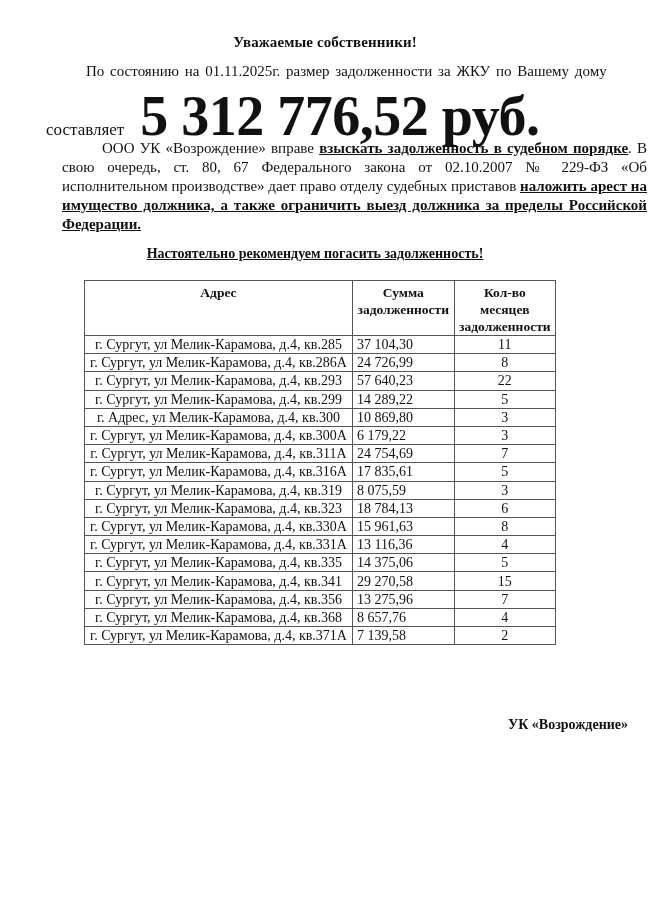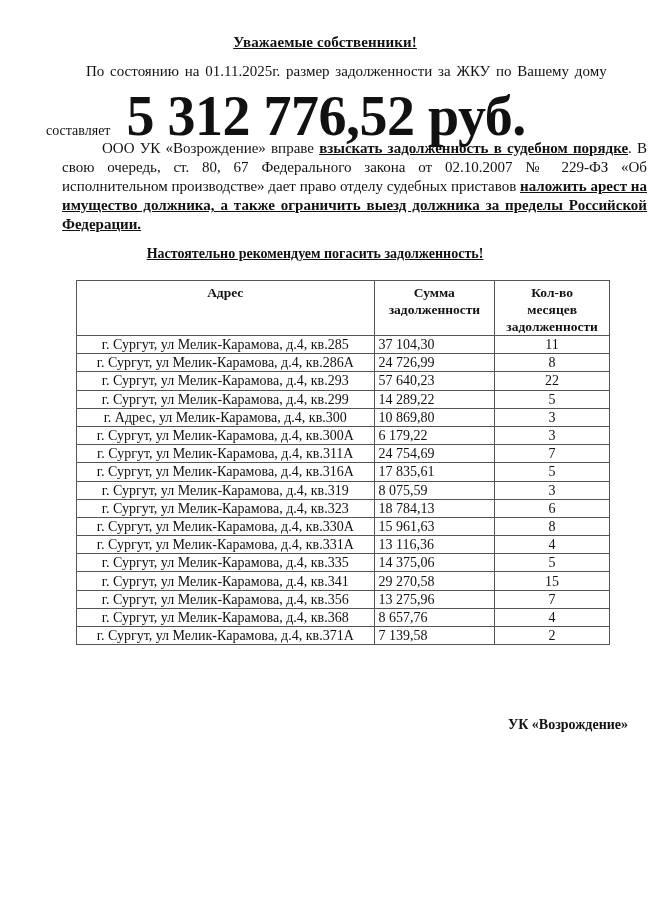--- a/index.html
+++ b/index.html
@@ -2,46 +2,46 @@
 <html><head>
 <meta charset="utf-8">
 <style>
   html, body { margin: 0; padding: 0; background: #ffffff; }
   body {
     width: 650px; height: 920px; position: relative; overflow: hidden;
     font-family: "Liberation Serif", "DejaVu Serif", serif; color: #111;
   }
   .title {
     position: absolute; top: 34px; left: 0; width: 650px; text-align: center;
-    font-weight: bold; font-size: 15px; letter-spacing: 0.1px; text-decoration: underline;
+    font-weight: bold; font-size: 15px; letter-spacing: 0.1px;
   }
   .p1 {
     position: absolute; top: 63px; left: 86px; width: 545px;
     font-size: 15px; word-spacing: 2px; white-space: nowrap;
   }
   .amount-line {
     position: absolute; top: 88px; left: 46px; white-space: nowrap;
   }
-  .amount-prefix { font-size: 14px; vertical-align: baseline; }
+  .amount-prefix { font-size: 17px; vertical-align: baseline; }
   .amount-value {
     font-size: 56px; font-weight: bold; letter-spacing: -0.5px;
     line-height: 56px; vertical-align: baseline; margin-left: 12px;
   }
   .p2 {
     position: absolute; top: 139px; left: 62px; width: 585px;
     font-size: 15px; line-height: 19px; text-align: justify;
   }
   .p2 .indent { display: inline-block; width: 40px; }
   .p2 b { text-decoration: underline; }
   .recommend {
     position: absolute; top: 246px; left: 0; width: 630px; text-align: center;
     font-weight: bold; font-size: 14px; text-decoration: underline;
   }
   table.debts {
-    position: absolute; top: 280px; left: 76px; width: 534px;
+    position: absolute; top: 280px; left: 84px; width: 472px;
     border-collapse: collapse; font-size: 14px;
   }
   table.debts th, table.debts td {
     border: 1px solid #555; padding: 0 4px;
   }
   table.debts th {
     font-weight: bold; font-size: 13.5px; vertical-align: top; text-align: center;
     line-height: 17px; padding-top: 3px; padding-bottom: 0;
   }
   table.debts td { height: 17.2px; line-height: 17px; }

